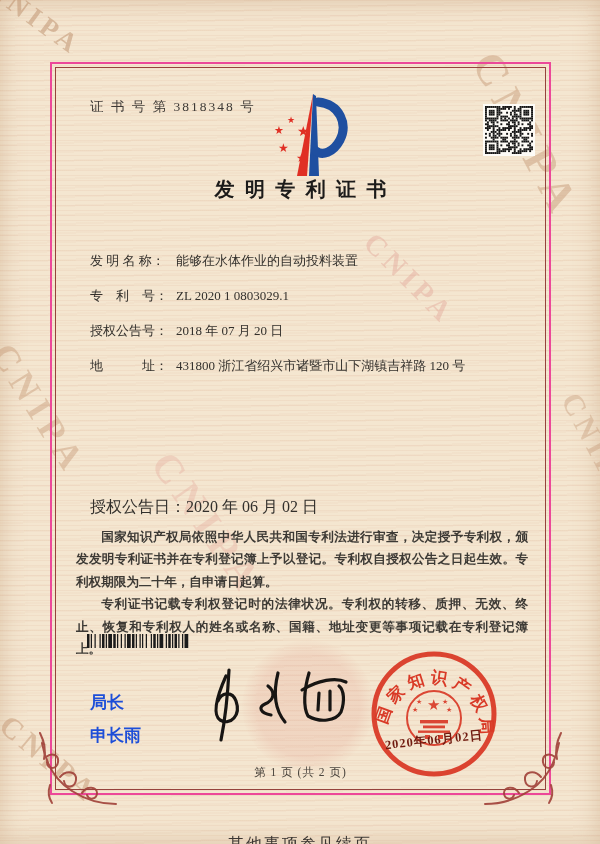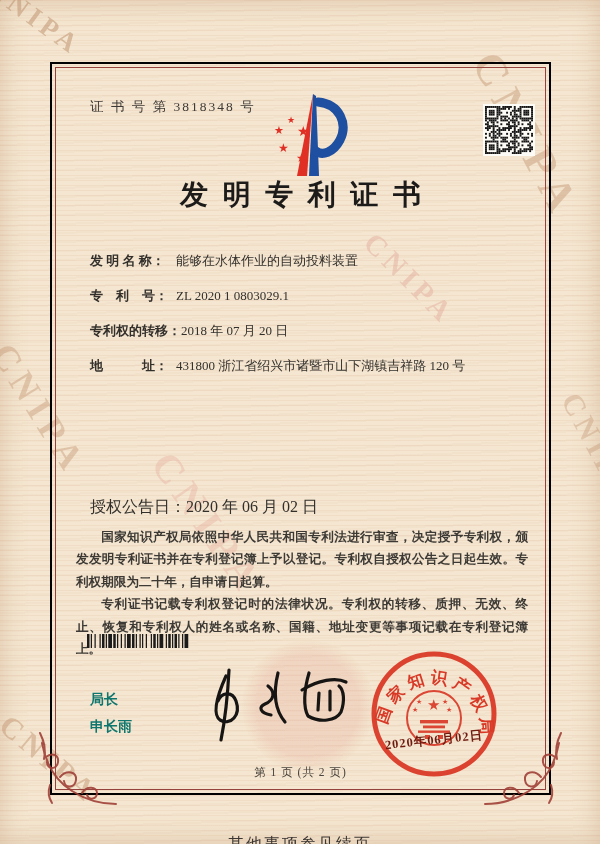--- a/index.html
+++ b/index.html
@@ -22,48 +22,48 @@
   .wm3 { left:-34px; top:388px; font-size:36px; transform:rotate(58deg);  color:rgba(195,150,115,0.42); letter-spacing:7px;}
   .wm4 { left:352px; top:262px; font-size:29px; transform:rotate(45deg);  color:rgba(226,160,148,0.40);}
   .wm5 { left:126px; top:500px; font-size:40px; transform:rotate(55deg);  color:rgba(228,162,150,0.32); letter-spacing:8px;}
   .wm6 { left:-10px; top:742px; font-size:30px; transform:rotate(40deg);  color:rgba(195,148,112,0.48);}
   .wm7 { left:538px; top:430px; font-size:30px; transform:rotate(62deg);  color:rgba(195,150,115,0.38);}
 
   .ghost-seal { position:absolute; left:242px; top:640px; width:132px; height:132px; border-radius:50%;
     background:radial-gradient(circle, rgba(226,156,142,0.22) 55%, rgba(226,156,142,0.0) 72%); z-index:1;}
 
   .frame { position:absolute; left:50px; top:62px; width:501px; height:733px;
-           border:2px solid #000000; z-index:2; }
+           border:2px solid #ec4899; z-index:2; }
   .frame::after { content:""; position:absolute; inset:3px; border:1px solid #96423c; pointer-events:none; }
 
   .flourish { position:absolute; width:84px; height:84px; z-index:3; }
   .flourish.bl { left:-16px; bottom:-18px; }
   .flourish.br { right:-16px; bottom:-18px; transform:scaleX(-1); }
 
   .cert-no { position:absolute; left:38px; top:34px; font-size:13.5px; letter-spacing:2px; color:#3e3a36; }
 
   .logo { position:absolute; left:214px; top:26px; width:84px; height:92px; }
   .qr   { position:absolute; left:431px; top:40px; width:52px; height:52px; background:#fdfbf6; padding:2px; }
 
   .title { position:absolute; left:0; top:112px; width:100%; text-align:center;
-           font-size:28px; font-weight:bold; color:#1c1b1a; letter-spacing:0.52em; text-indent:0.52em; }
+           font-size:20px; font-weight:bold; color:#1c1b1a; letter-spacing:0.52em; text-indent:0.52em; }
 
   .fields { position:absolute; left:38px; top:188px; width:440px; }
   .frow { height:35px; font-size:13px; color:#33302c; white-space:nowrap; }
-  .flabel { display:inline-block; min-width:86px;font-weight:bold; }
+  .flabel { display:inline-block; min-width:86px; }
   .grant  { position:absolute; left:38px; top:433px; width:450px; font-size:16px; color:#33302c; white-space:nowrap;}
   .grant .g2 { position:absolute; left:268px; top:0; }
 
   .paras { position:absolute; left:24px; top:462px; width:452px; font-size:12.6px; line-height:1.78;
            color:#3d3a35; text-align:justify;font-weight:bold; }
   .paras p { text-indent:2em; }
 
   .barcode { position:absolute; left:35px; top:570px; width:158px; height:14px; }
 
-  .signer { position:absolute; left:38px; top:622px; font-size:14px; color:#0f766e; line-height:1.95; font-weight:600;}
+  .signer { position:absolute; left:38px; top:622px; font-size:17px; color:#1d4ed8; line-height:1.95; font-weight:600;}
   .signature { position:absolute; left:138px; top:596px; width:170px; height:92px; z-index:4;}
 
   .seal { position:absolute; left:316px; top:584px; width:132px; height:132px; z-index:3; }
   .seal-date { position:absolute; left:-6px; top:84px; width:144px; text-align:center;
                transform:rotate(-6deg); font-size:12.5px; font-weight:bold; color:#701b10; letter-spacing:1px; z-index:5;}
 
   .page-info { position:absolute; left:0; bottom:13px; width:100%; text-align:center;
                font-size:11.5px; color:#4a443d; letter-spacing:1px; }
 
   .footer-note { position:absolute; left:0; top:806px; width:100%; text-align:center;
@@ -469,21 +469,21 @@
     <div class="title">发明专利证书</div>
 
     <div class="fields">
       <div class="frow">
         <span class="flabel">发 明 名 称：</span><span>能够在水体作业的自动投料装置</span>
       </div>
       <div class="frow">
         <span class="flabel">专　利　号：</span><span>ZL 2020 1 0803029.1</span>
       </div>
       <div class="frow">
-        <span class="flabel">专利权的转移：</span><span>2018 年 07 月 20 日</span>
+        <span class="flabel">授权公告号：</span><span>2018 年 07 月 20 日</span>
       </div>
       <div class="frow">
         <span class="flabel">地　　　址：</span><span>431800 浙江省绍兴市诸暨市山下湖镇吉祥路 120 号</span>
       </div>
     </div>
 
     <div class="grant">
       <span>授权公告日：</span><span>2020 年 06 月 02 日</span>
     </div>
 

